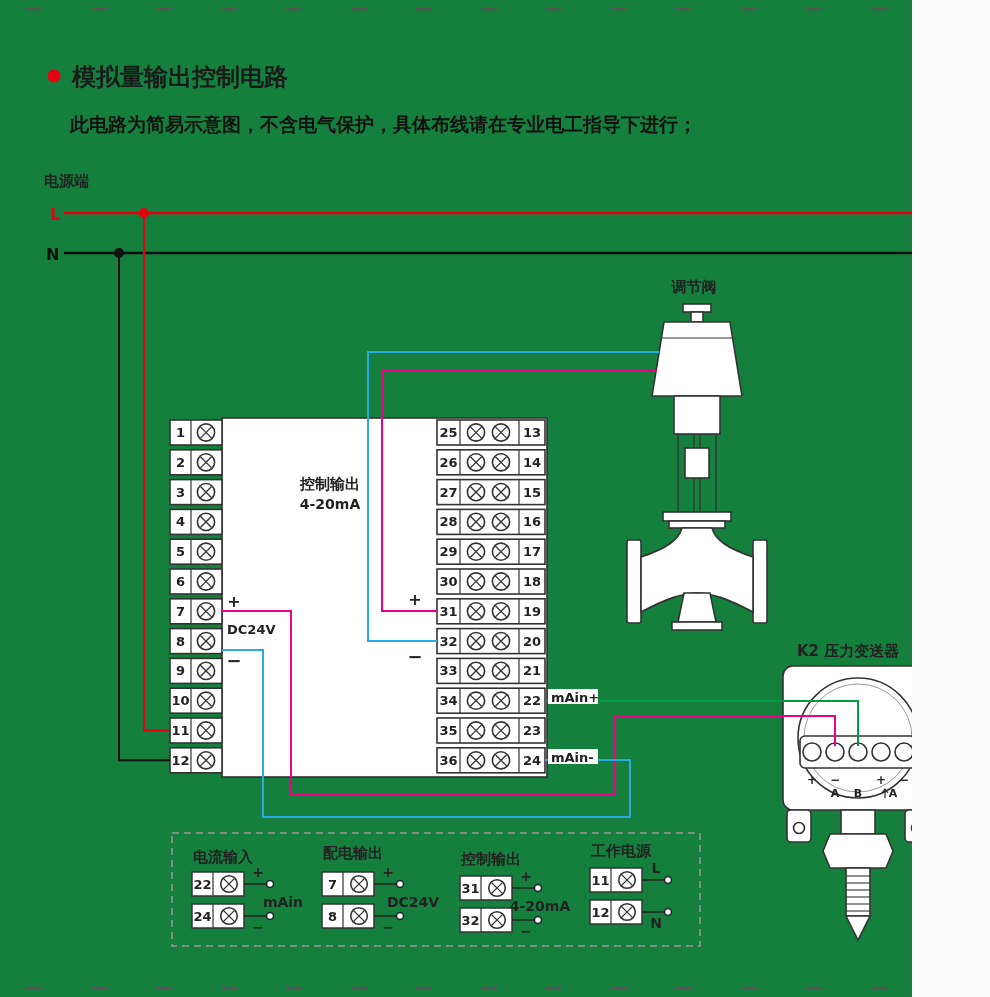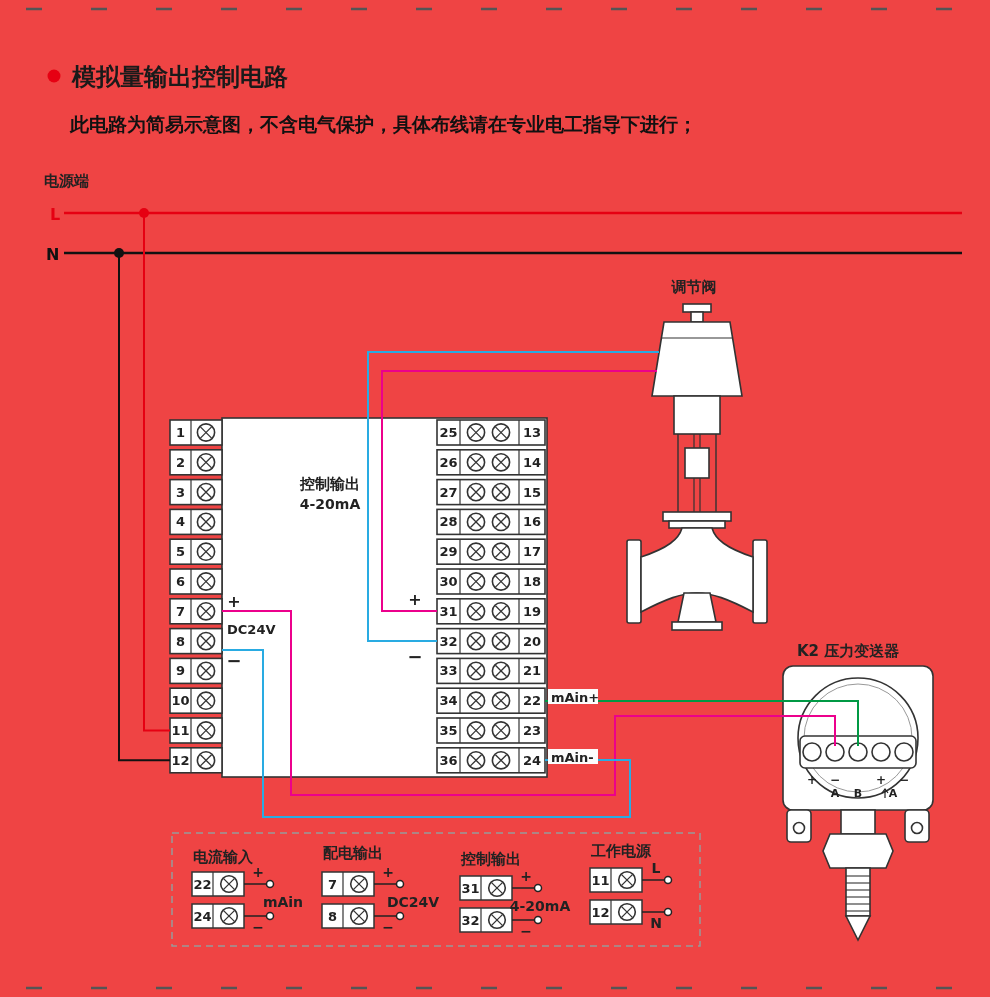--- a/index.html
+++ b/index.html
@@ -1,16 +1,16 @@
 <!DOCTYPE html>
 <html><head>
 <meta charset="utf-8">
 <style>
   html,body{margin:0;padding:0;background:#fcfcfc}
-  #app{width:990px;height:997px;background:#ef4444;overflow:hidden}
+  #app{width:912px;height:997px;background:#15803d;overflow:hidden}
   svg{display:block}
   svg text{font-family:"DejaVu Sans","Liberation Sans",sans-serif}
 </style>
 </head>
 <body>
 
 <div id="app">
 <svg width="990" height="997" viewBox="0 0 990 997">
 
   <line x1="26" y1="9" x2="966" y2="9" stroke="#555" stroke-width="2.6" stroke-dasharray="16 49"></line>

